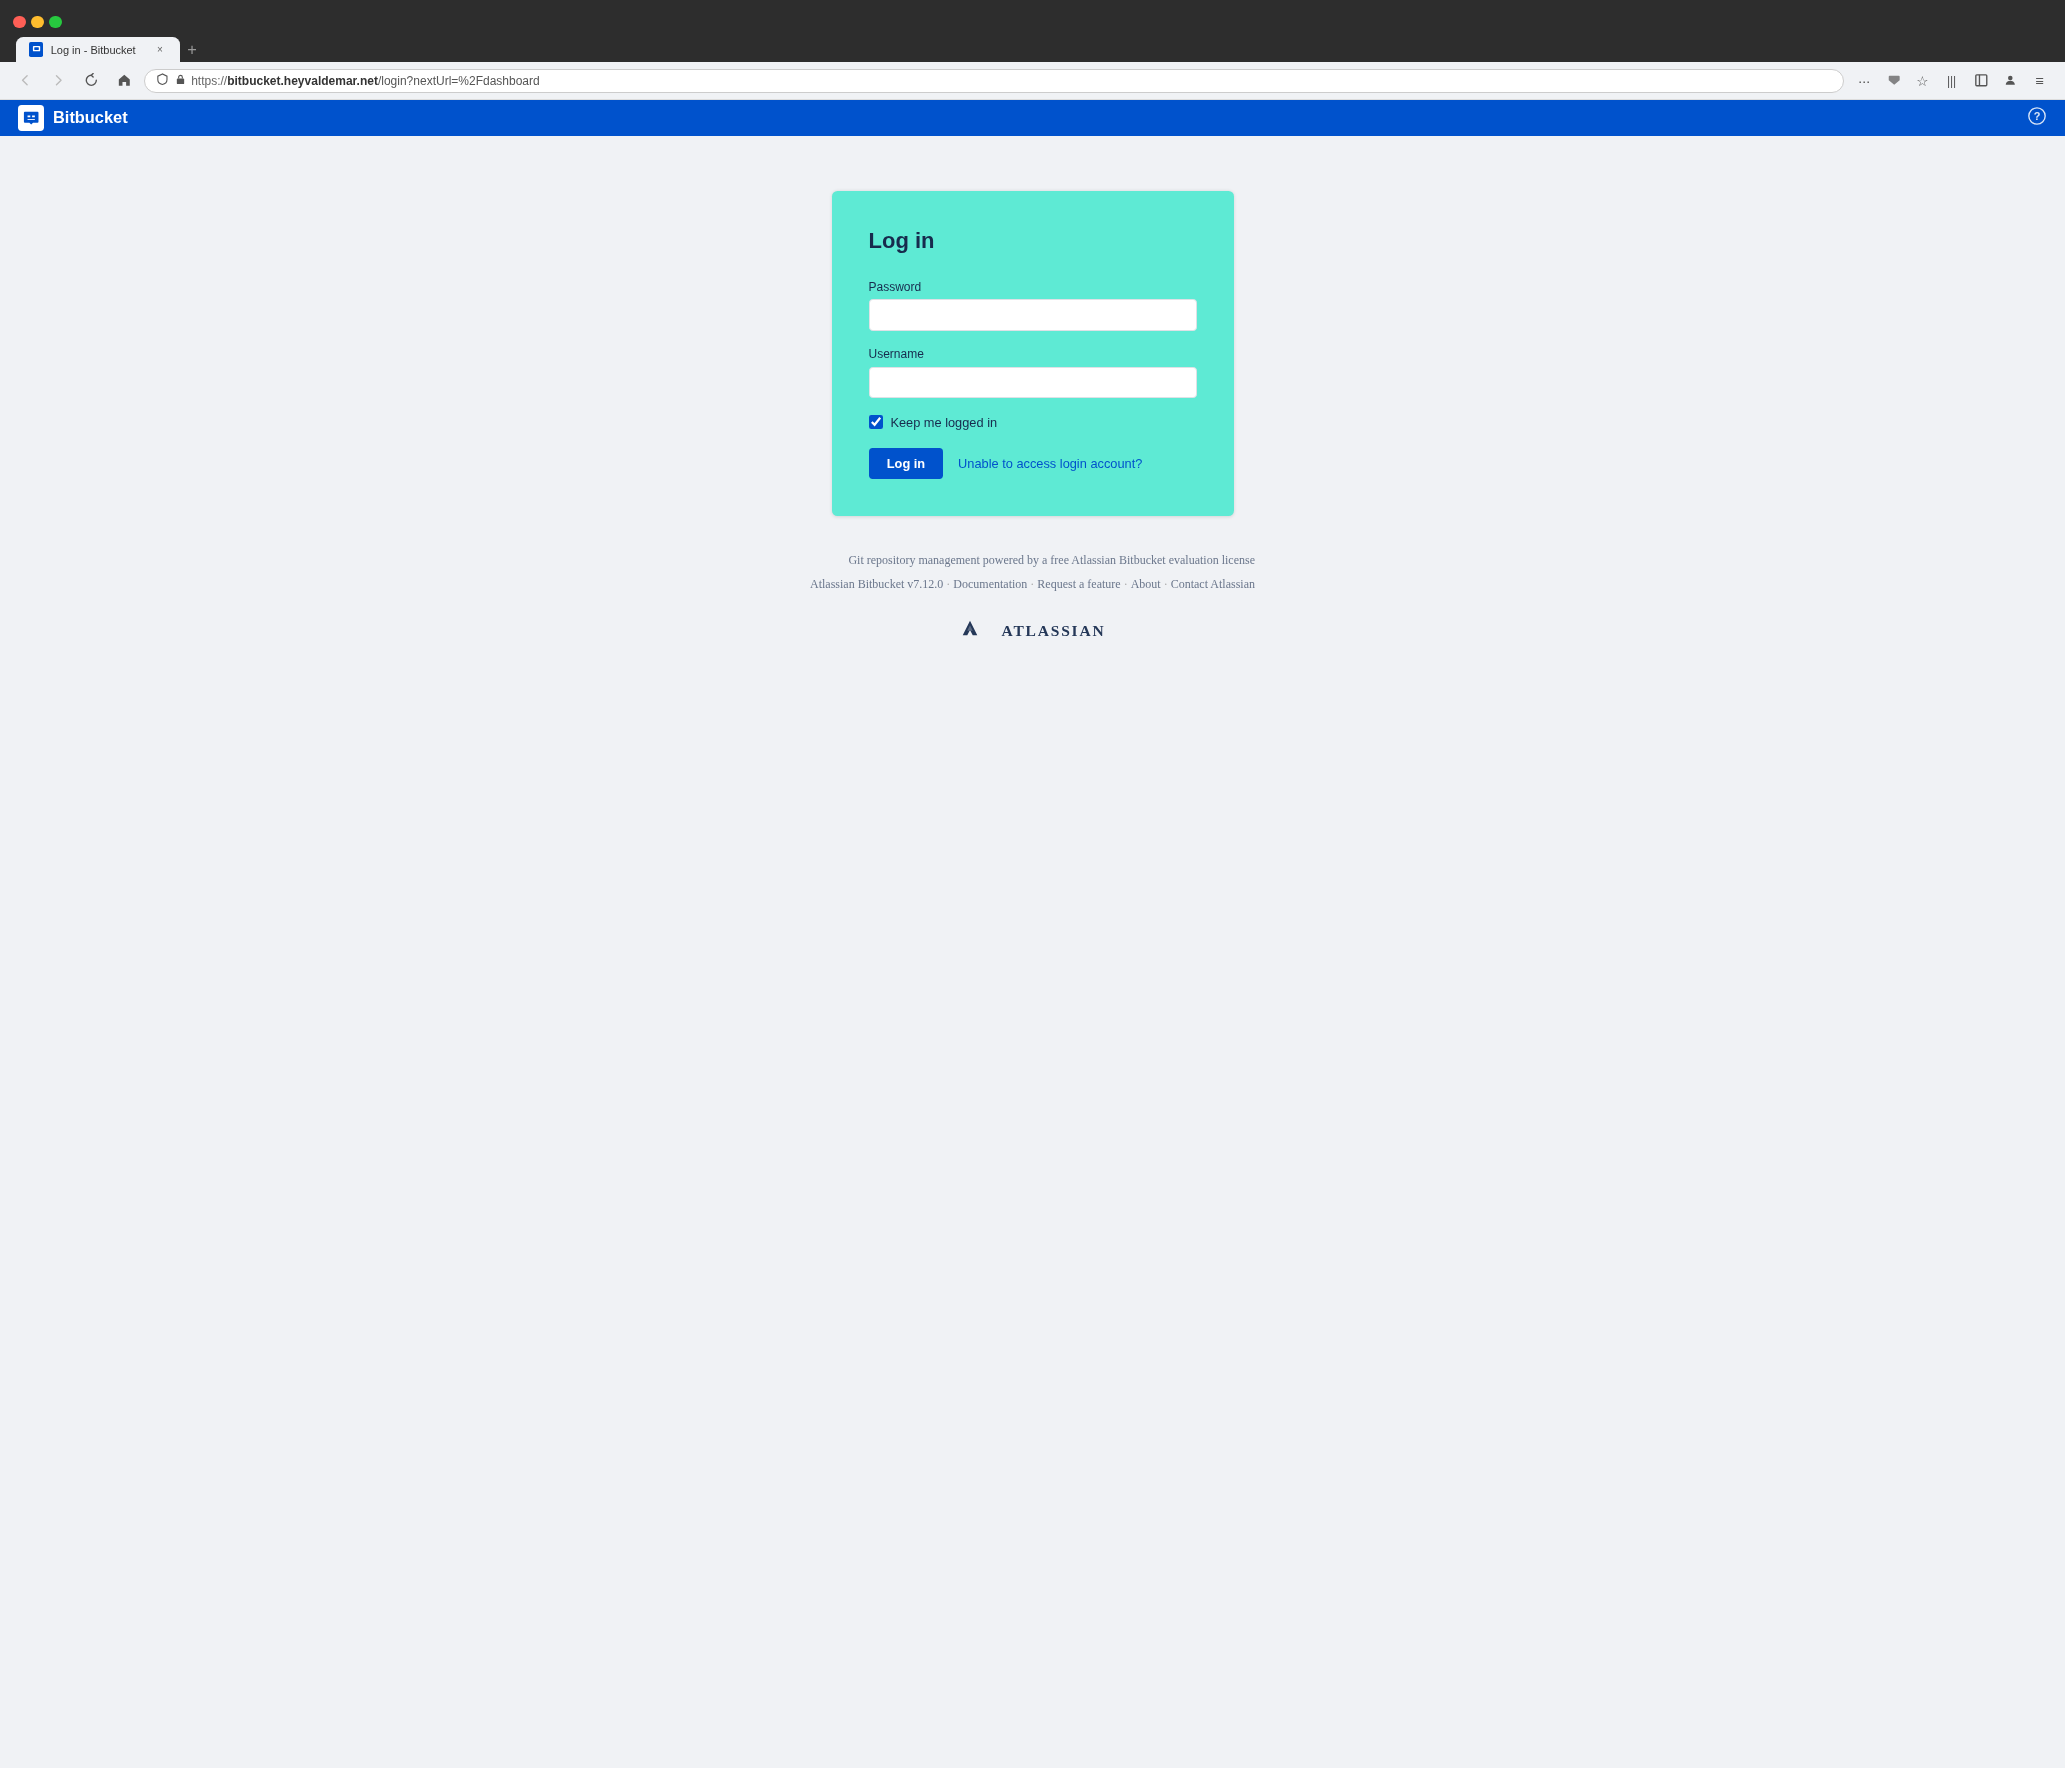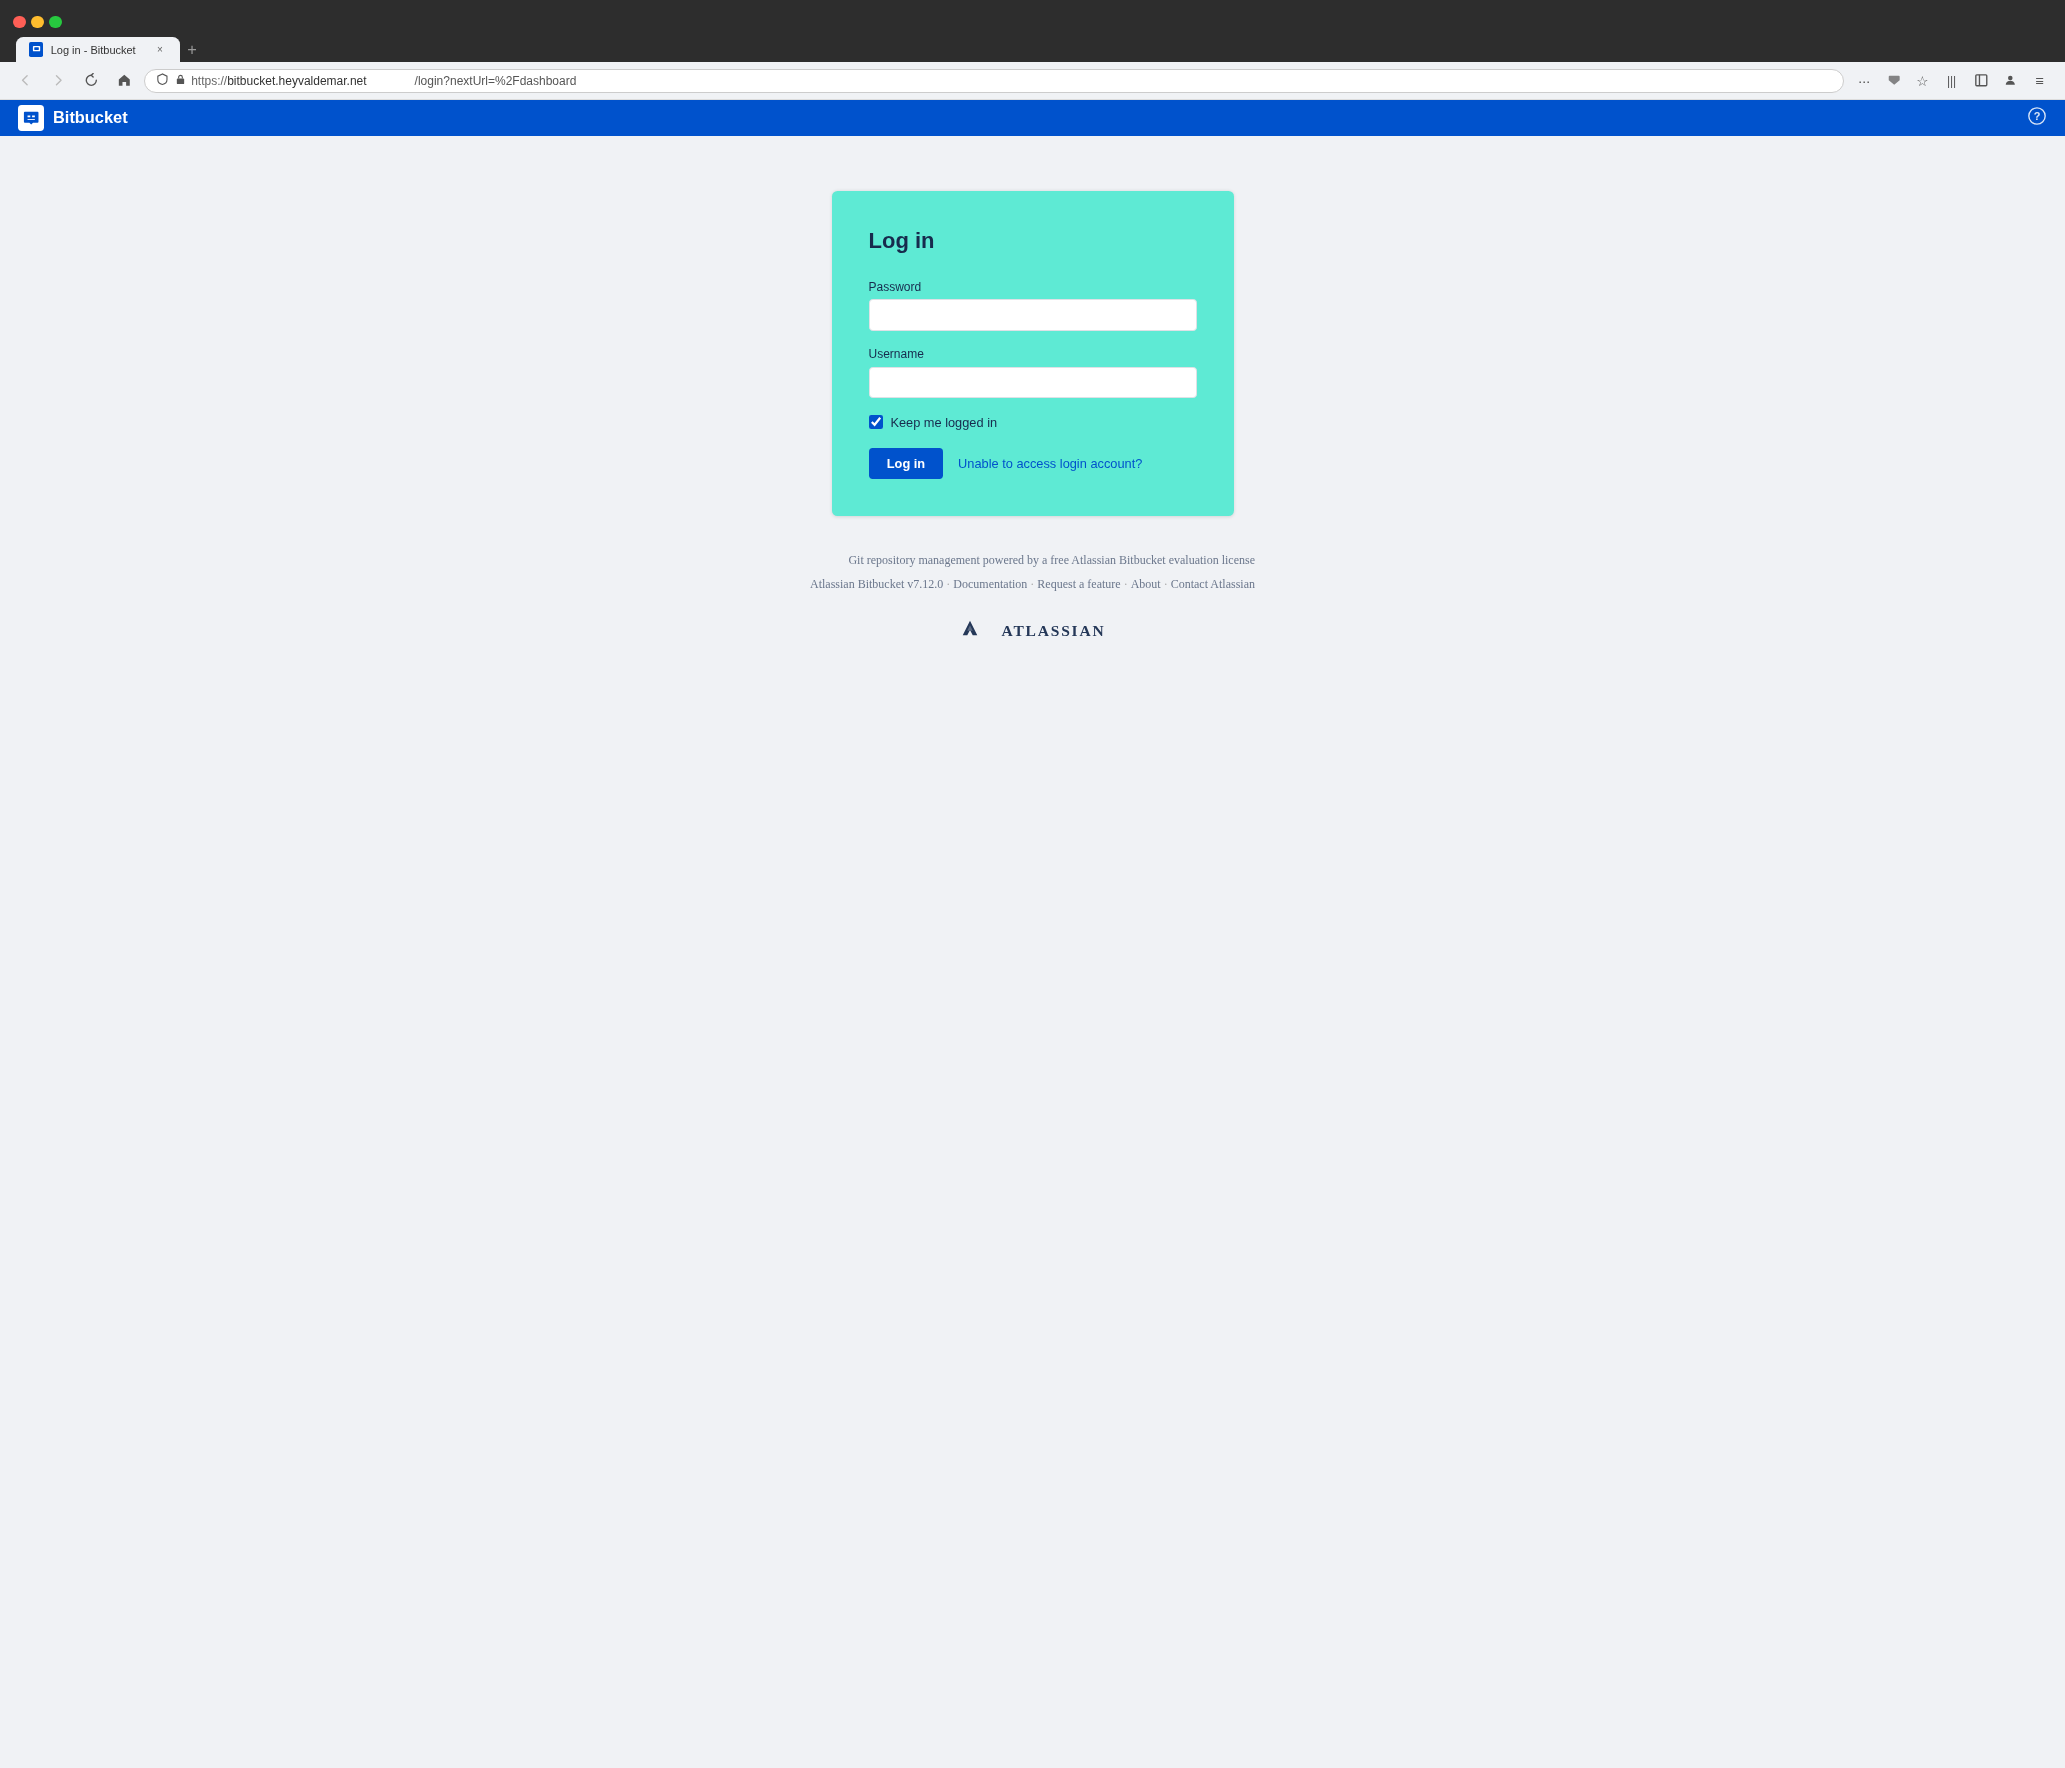--- a/index.html
+++ b/index.html
@@ -365,21 +365,21 @@
             <path d="M7 1L2 3.5v4c0 2.5 2 4.5 5 5 3-0.5 5-2.5 5-5v-4z" stroke="#555" stroke-width="1.2" fill="none"></path>
           </svg>
       </span>
       <span class="address-bar-lock">
         <svg width="11" height="11" viewBox="0 0 12 12" fill="#555">
             <rect x="2" y="5" width="8" height="6" rx="1"></rect>
             <path d="M4 5V3.5a2 2 0 1 1 4 0V5" stroke="#555" stroke-width="1.2" fill="none"></path>
           </svg>
       </span>
       <span class="address-text">
-        <span style="color:#666;">https://</span><span style="font-weight:400;">bitbucket.heyvaldemar.net</span><span style="color:#555;padding-left:48px;">/login?nextUrl=%2Fdashboard</span>
+        <span style="color:#666;">https://</span><span style="font-weight:700;">bitbucket.heyvaldemar.net</span><span style="color:#555;">/login?nextUrl=%2Fdashboard</span>
       </span>
     </div>
 
     <div class="nav-right">
       <button class="nav-btn" style="font-size:14.6px; letter-spacing:-0.9px;">···</button>
       <button class="nav-btn">
         <svg width="14.6" height="14.6" viewBox="0 0 16 16" fill="currentColor" opacity="0.7">
             <path d="M2 3h12a1 1 0 0 1 1 1v4l-6 5-6-5V4a1 1 0 0 1 1-1z"></path>
           </svg>
       </button>

